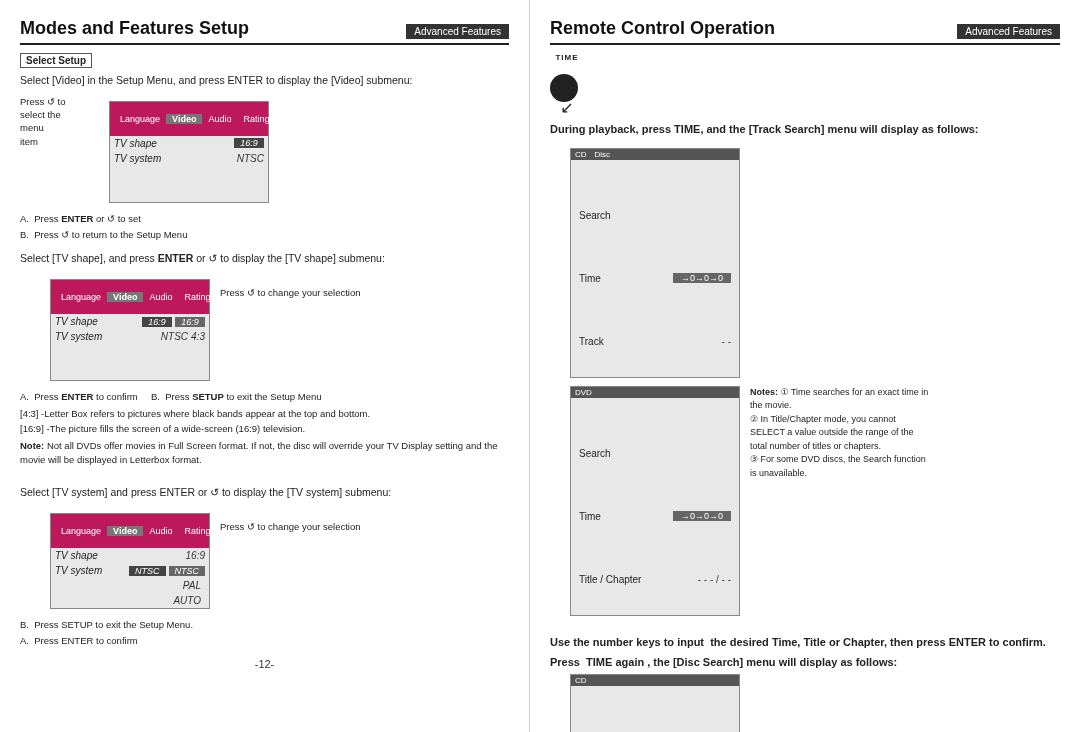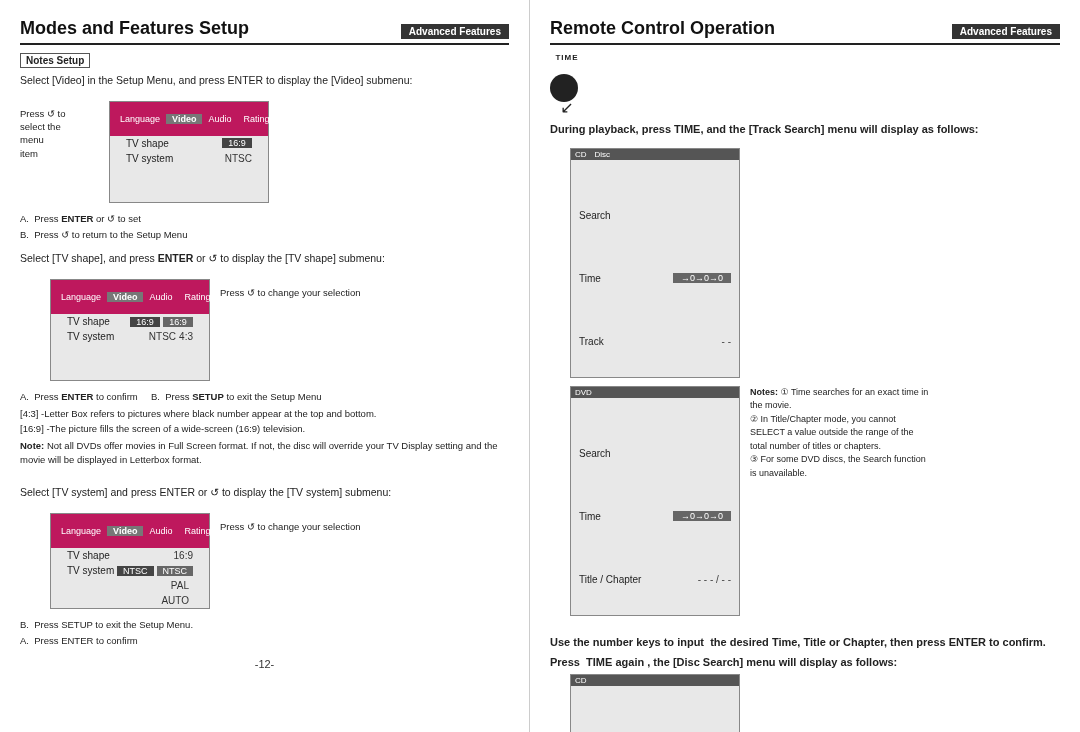--- a/index.html
+++ b/index.html
@@ -37,21 +37,21 @@
     .page-header h1 {
       font-size: 18px;
       font-weight: bold;
       color: #111;
     }
     .badge {
       background: #333;
       color: #fff;
       font-size: 10px;
       padding: 2px 8px;
-      font-weight: bold;
+      font-weight: normal;
       white-space: nowrap;
     }
     .section-label {
       font-size: 10px;
       font-weight: bold;
       border: 1px solid #555;
       display: inline-block;
       padding: 1px 5px;
       margin-bottom: 5px;
     }
@@ -86,23 +86,24 @@
       padding: 0 6px;
       font-size: 9px;
     }
     .menu-box-header span.active {
       background: #777;
       font-weight: bold;
     }
     .menu-box-row {
       display: flex;
       align-items: center;
-      padding: 2px 16px;
+      padding: 2px 4px;
       font-size: 10px;
       justify-content: space-between;
+      font-style: italic;
     }
     .menu-box-row .label { color: #222; }
     .menu-box-row .value { 
       background: #444; 
       color: #fff; 
       padding: 0 6px; 
       font-size: 9px;
       min-width: 30px;
       text-align: center;
     }
@@ -131,21 +132,21 @@
     .press-note {
       font-size: 10px;
       margin-left: 180px;
       margin-top: -22px;
       margin-bottom: 4px;
     }
     .left-label {
       font-size: 9.5px;
       width: 55px;
       line-height: 1.4;
-      margin-top: 12px;
+      margin-top: 0;
       margin-right: 4px;
     }
     .page-num {
       text-align: center;
       font-size: 11px;
       margin-top: 8px;
       color: #333;
     }
     .time-circle {
       width: 28px;
@@ -236,21 +237,21 @@
 </head>
 <body>
 
 <div class="page-left">
   <div class="page-header">
     <h1>Modes and Features Setup</h1>
     <span class="badge">Advanced Features</span>
   </div>
 
   <div class="menu-section">
-    <div class="section-label">Notes Setup</div>
+    <div class="section-label">Select Setup</div>
     <div class="body-text">Select [Video] in the Setup Menu, and press ENTER to display the [Video] submenu:</div>
 
     
     <div class="flex-row">
       <div class="left-label">Press ↺ to<br>select the menu<br>item</div>
       <div class="menu-box">
         <div class="menu-box-header">
           <span>Language</span>
           <span class="active">Video</span>
           <span>Audio</span>
@@ -298,21 +299,21 @@
             <span class="value-plain">4:3</span>
           </span>
         </div>
         <div style="height:18px;"></div>
         <div style="height:18px;"></div>
       </div>
       <div class="press-note" style="margin-left:10px;margin-top:14px;font-size:9.5px;">Press ↺ to change your selection</div>
     </div>
 
     <div class="instruction-row">A. &nbsp;Press <b>ENTER</b> to confirm &nbsp;&nbsp;&nbsp; B. &nbsp;Press <b>SETUP</b> to exit the Setup Menu</div>
-    <div class="small-text" style="margin-top:4px;">[4:3] -Letter Box refers to pictures where black number appear at the top and bottom.</div>
+    <div class="small-text" style="margin-top:4px;">[4:3] -Letter Box refers to pictures where black bands appear at the top and bottom.</div>
     <div class="small-text">[16:9] -The picture fills the screen of a wide-screen (16:9) television.</div>
     <div class="small-text" style="margin-top:3px;"><b>Note:</b> Not all DVDs offer movies in Full Screen format. If not, the disc will override your TV Display setting and the movie will be displayed in Letterbox format.</div>
   </div>
 
   <div style="height:8px;"></div>
 
   <div class="menu-section">
     <div class="body-text">Select [TV system] and press ENTER or ↺ to display the [TV system] submenu:</div>
 
     <div class="flex-row">

